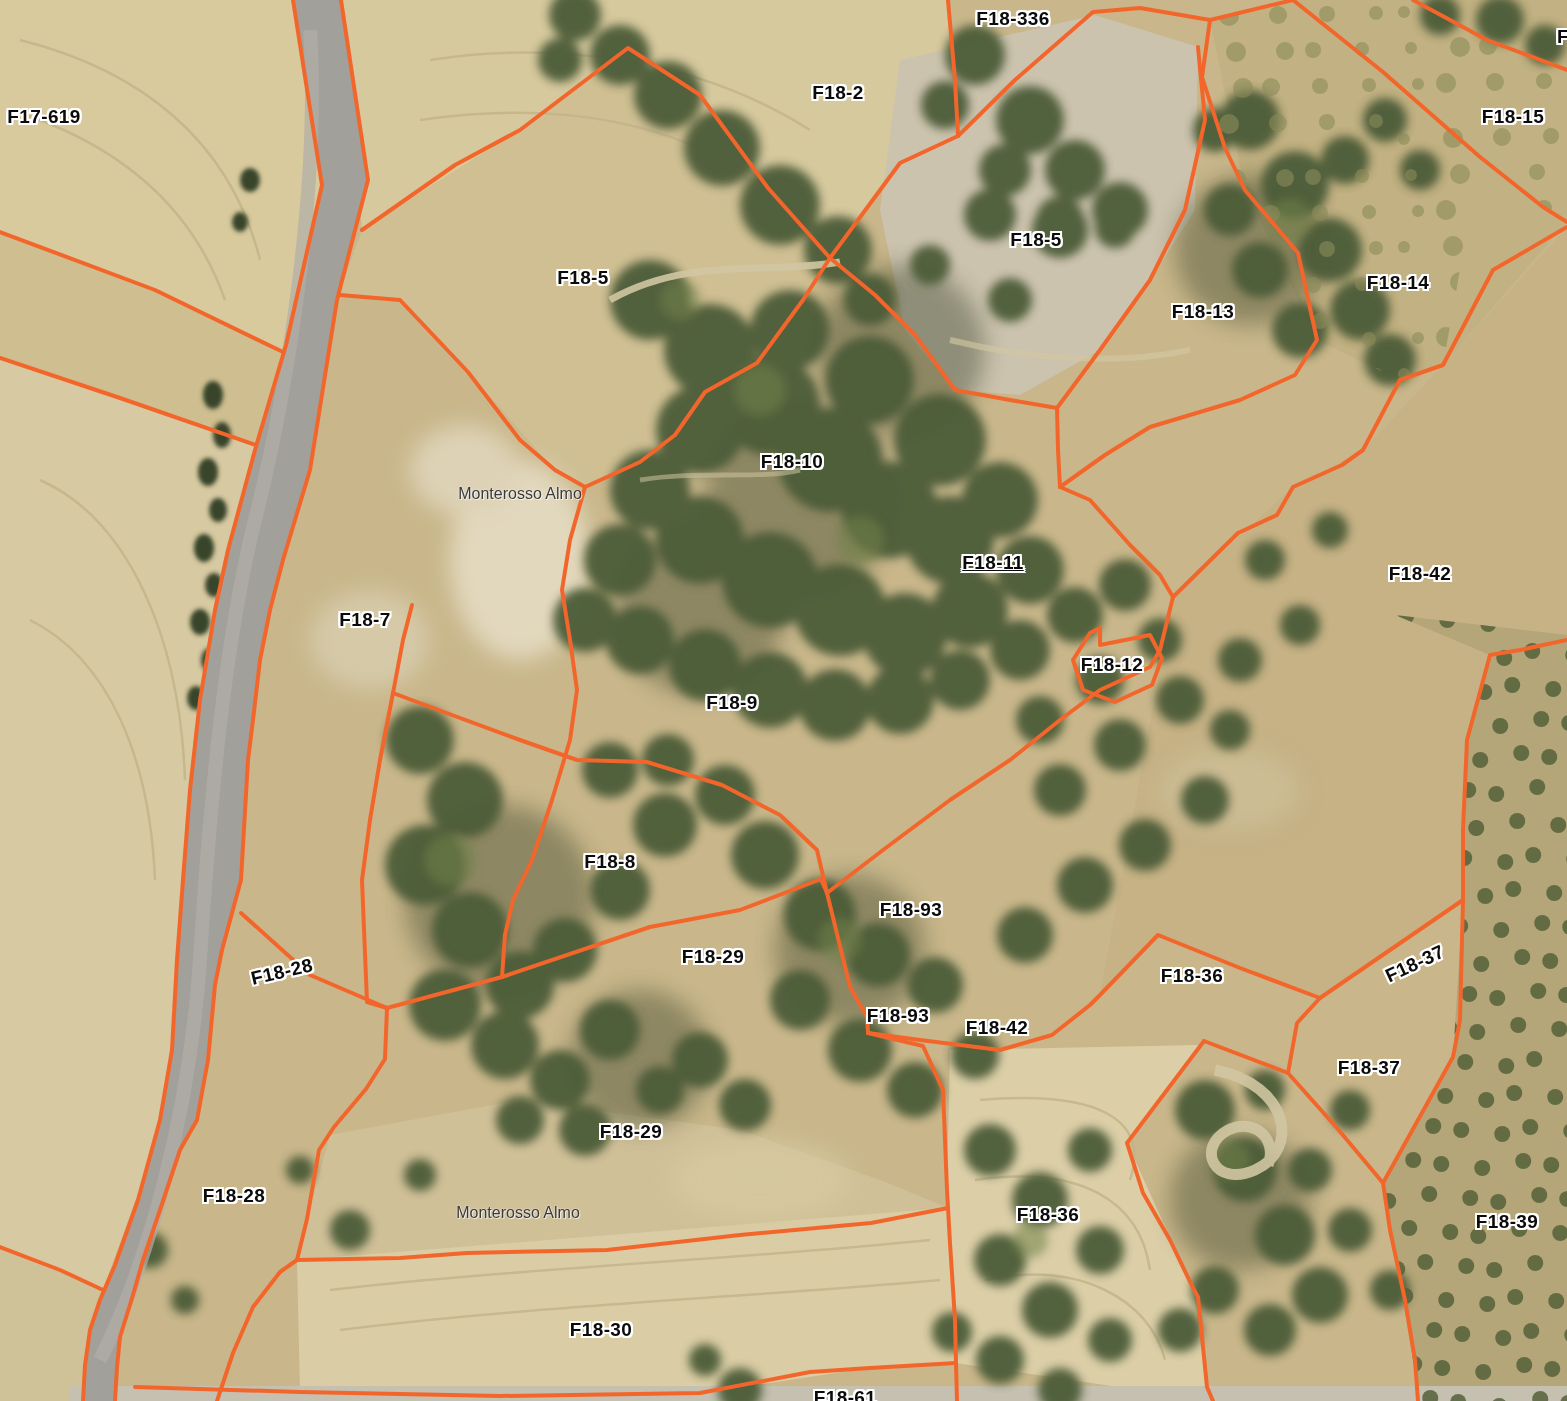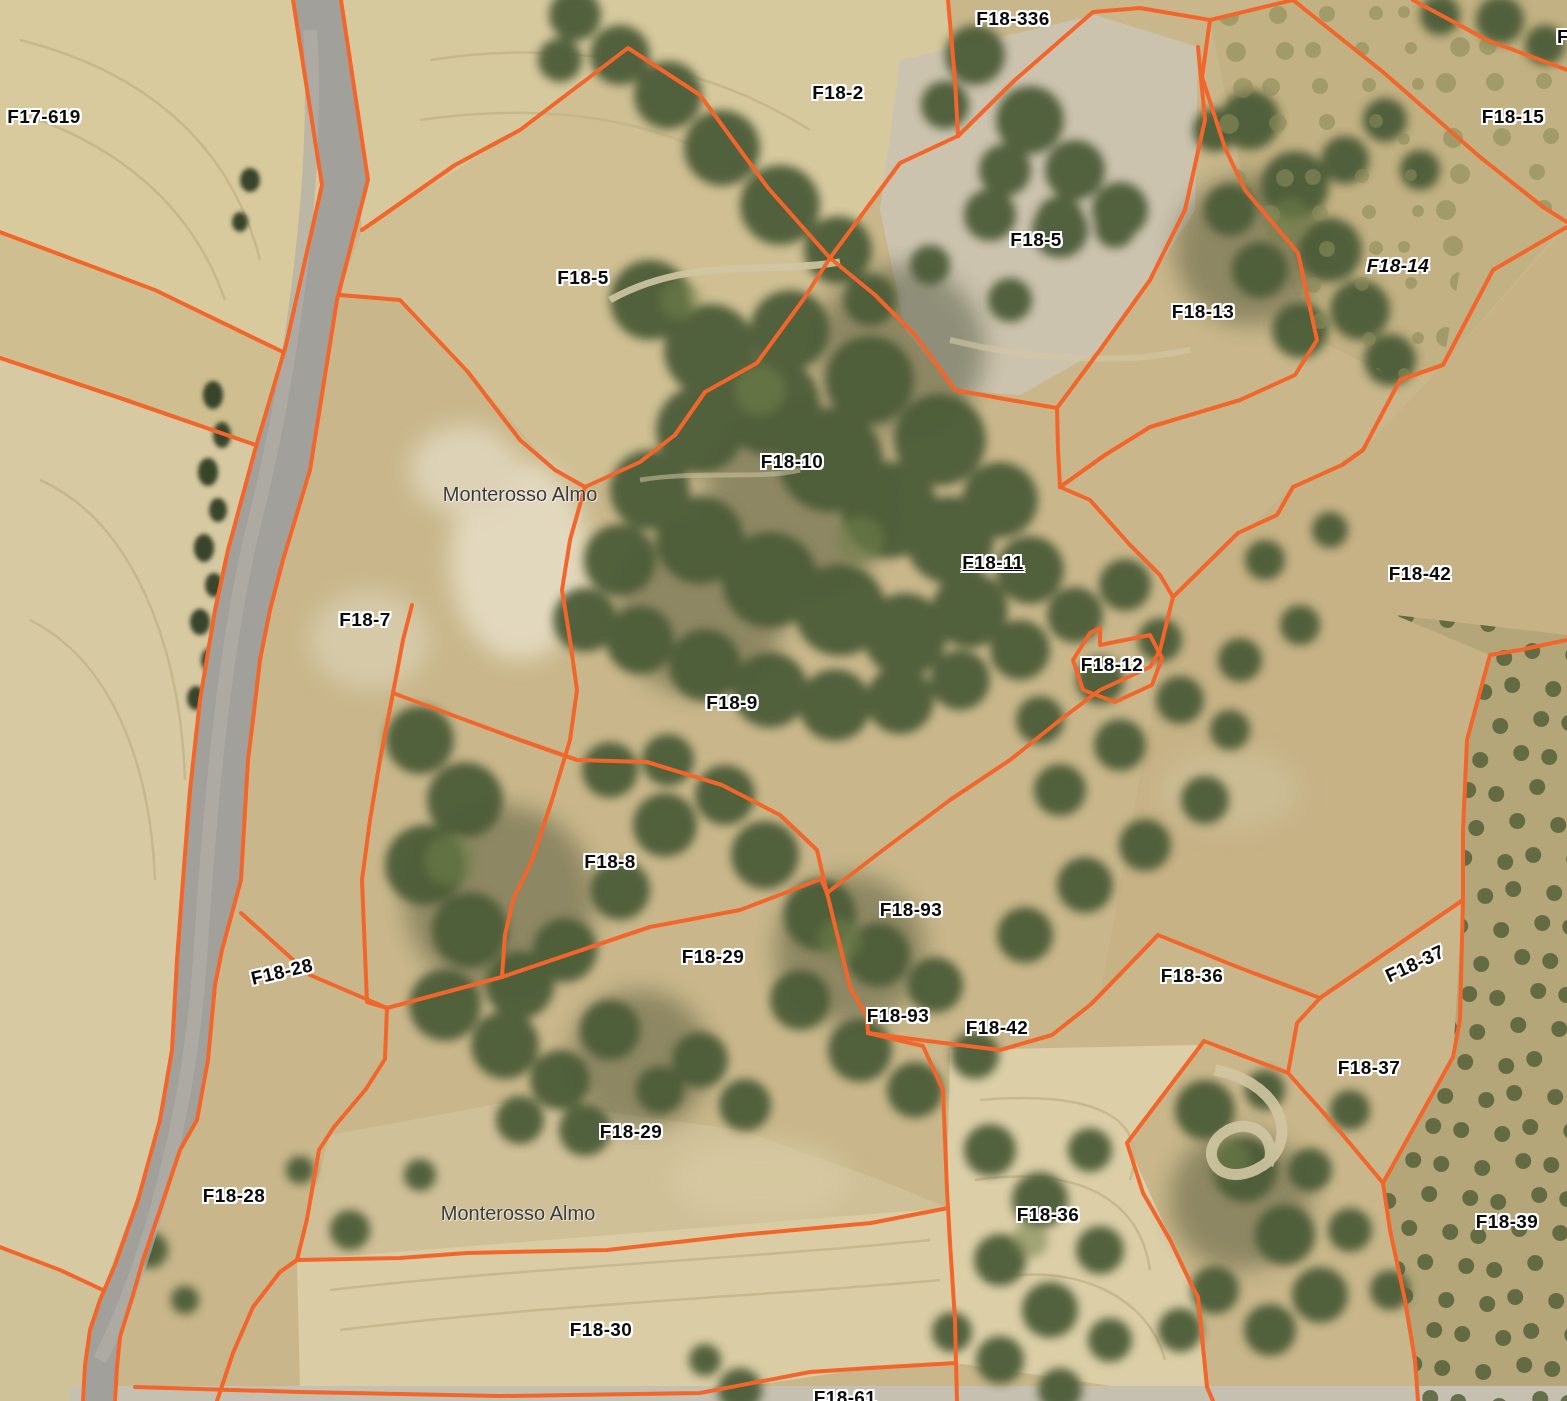--- a/index.html
+++ b/index.html
@@ -12,21 +12,21 @@
   #label-layer{position:absolute;left:0;top:0;width:100%;height:100%;pointer-events:none;}
   .parcel-label{
     position:absolute;transform:translate(-50%,-50%);
     font-weight:bold;font-size:19px;letter-spacing:.4px;color:#0b0b0b;white-space:nowrap;
     text-shadow:-2px 0 0 #fff,2px 0 0 #fff,0 -2px 0 #fff,0 2px 0 #fff,
                 -1px -1px 0 #fff,1px 1px 0 #fff,-1px 1px 0 #fff,1px -1px 0 #fff,
                 -2px -2px 0 #fff,2px 2px 0 #fff,-2px 2px 0 #fff,2px -2px 0 #fff;
   }
   .place-label{
     position:absolute;transform:translate(-50%,-50%);
-    font-weight:400;font-size:20px;color:#3a3a3a;white-space:nowrap;
+    font-weight:400;font-size:16px;color:#3a3a3a;white-space:nowrap;
     text-shadow:0 0 2px rgba(255,255,255,.85), 1px 1px 0 rgba(255,255,255,.6);
   }
 </style>
 </head>
 <body>
 
 <div id="viewport">
 
   <svg id="terrain" width="1567" height="1401" viewBox="0 0 1567 1401" xmlns="http://www.w3.org/2000/svg">
     <defs>
@@ -568,21 +568,21 @@
   </svg>
 
   <div id="label-layer">
       <div class="parcel-label" style="left: 44px; top: 117px;">F17-619</div>
       <div class="parcel-label" style="left: 1013px; top: 19px;">F18-336</div>
       <div class="parcel-label" style="left: 838px; top: 93px;">F18-2</div>
       <div class="parcel-label" style="left: 1563px; top: 37px;">F</div>
       <div class="parcel-label" style="left: 1513px; top: 96px; margin-top: 21px;">F18-15</div>
       <div class="parcel-label" style="left: 1036px; top: 204px; margin-top: 36px;">F18-5</div>
       <div class="parcel-label" style="left: 583px; top: 278px;">F18-5</div>
-      <div class="parcel-label" style="left: 1398px; top: 266px; font-style: italic;">F18-14</div>
+      <div class="parcel-label" style="left: 1398px; top: 283px;">F18-14</div>
       <div class="parcel-label" style="left: 1203px; top: 312px;">F18-13</div>
       <div class="parcel-label" style="left: 792px; top: 462px;">F18-10</div>
       <div class="place-label" style="left: 520px; top: 494px;">Monterosso Almo</div>
       <div class="parcel-label" style="left: 993px; top: 563px; text-decoration: underline;">F18-11</div>
       <div class="parcel-label" style="left: 1420px; top: 574px;">F18-42</div>
       <div class="parcel-label" style="left: 365px; top: 620px;">F18-7</div>
       <div class="parcel-label" style="left: 1112px; top: 665px;">F18-12</div>
       <div class="parcel-label" style="left: 732px; top: 703px;">F18-9</div>
       <div class="parcel-label" style="left: 610px; top: 862px;">F18-8</div>
       <div class="parcel-label" style="left: 911px; top: 910px;">F18-93</div>

